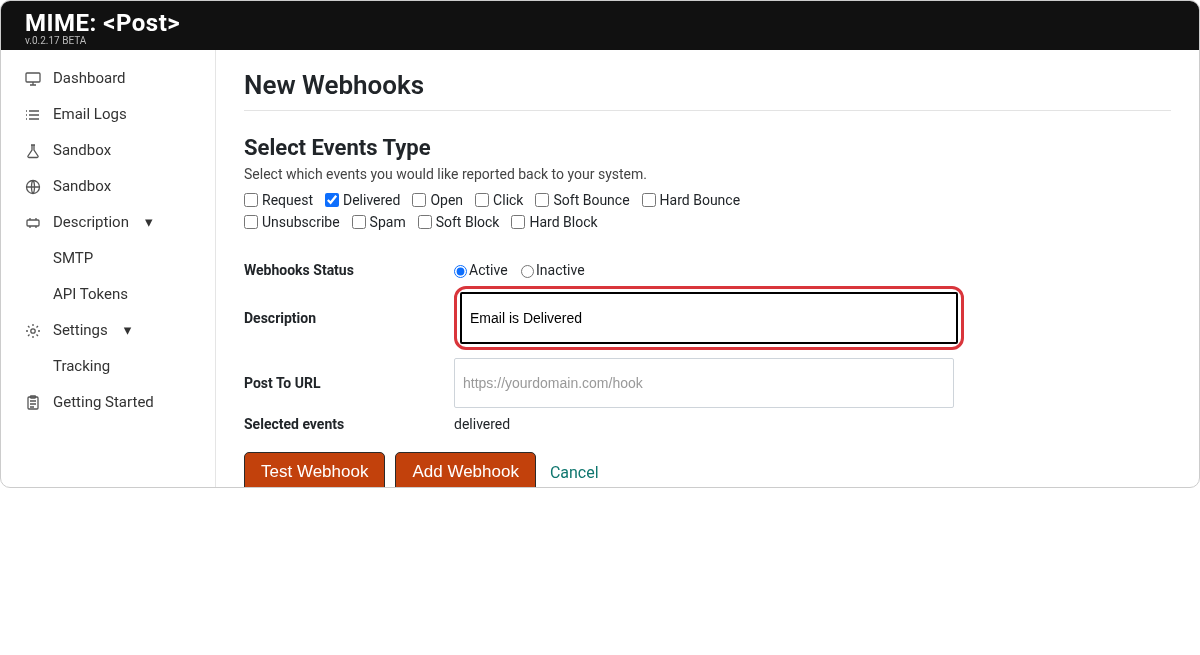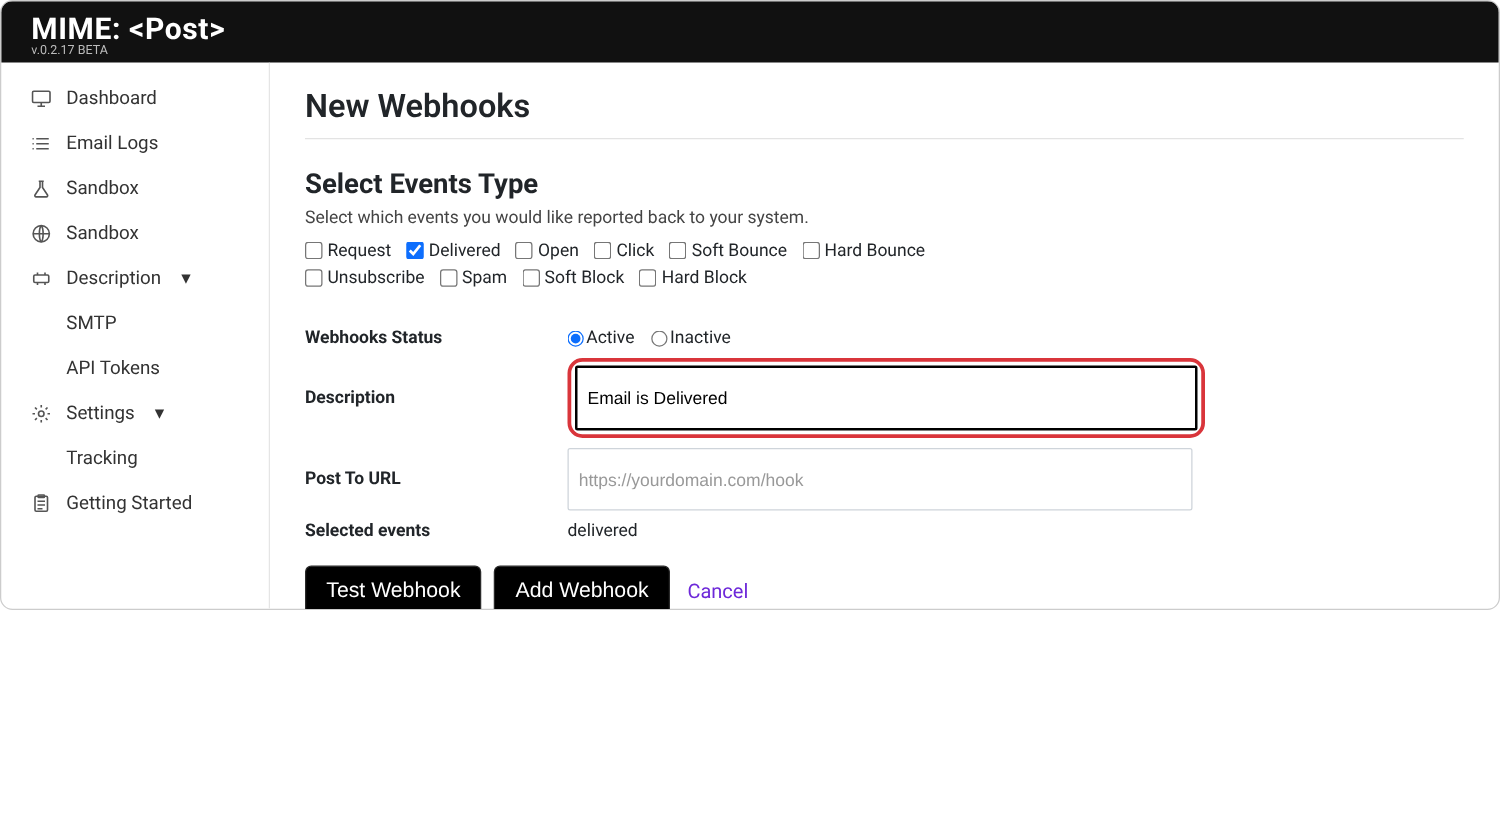--- a/index.html
+++ b/index.html
@@ -27,22 +27,22 @@
   .form-label { width: 210px; font-weight: 700; font-size:14px; }
   .form-value { flex: 1; font-size:14px; }
   .radio-group label { margin-right: 10px; font-size:14px; font-weight:400; }
   .radio-group input { accent-color: #0d6efd; vertical-align:middle; margin-right:2px; }
   .text-input { width: 500px; max-width:100%; padding: 16px 8px; font-size: 14px; border: 1px solid #ced4da; border-radius: 2px; }
   .text-input::placeholder { color: #999; }
   .highlight-wrap { padding: 3px; border: 3px solid #d9353b; border-radius: 12px; display:inline-block; width:510px; }
   .highlight-wrap .text-input { border: 2px solid #000; width:100%; }
   .selected-val { font-size:14px; }
   .actions { margin-top: 20px; display: flex; align-items: center; gap: 10px; }
-  .btn-dark { background: #000000; color: #fff; border: 1px solid #2a2a2a; padding: 9px 16px; font-size: 17px; border-radius: 5px; cursor: pointer; }
-  .link-cancel { color: #6d28d9; font-size: 16px; cursor: pointer; margin-left:4px; }
+  .btn-dark { background: #c2410c; color: #fff; border: 1px solid #2a2a2a; padding: 9px 16px; font-size: 17px; border-radius: 5px; cursor: pointer; }
+  .link-cancel { color: #0f766e; font-size: 16px; cursor: pointer; margin-left:4px; }
   svg { display:block; }
 </style>
 </head>
 <body>
 
 <div class="app">
   <div class="header">
     <div class="brand">MIME: &lt;Post&gt;</div>
     <div class="version">v.0.2.17 BETA</div>
   </div>

